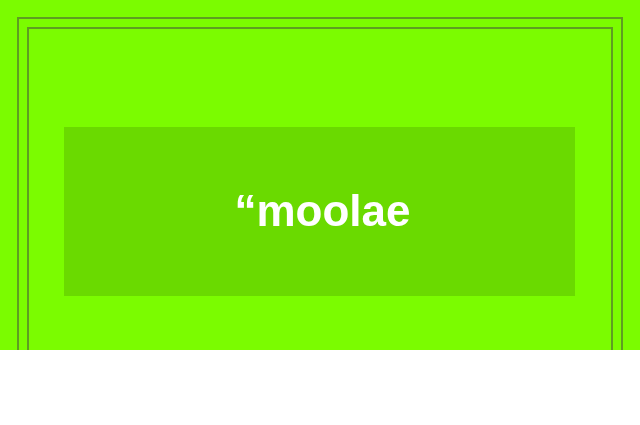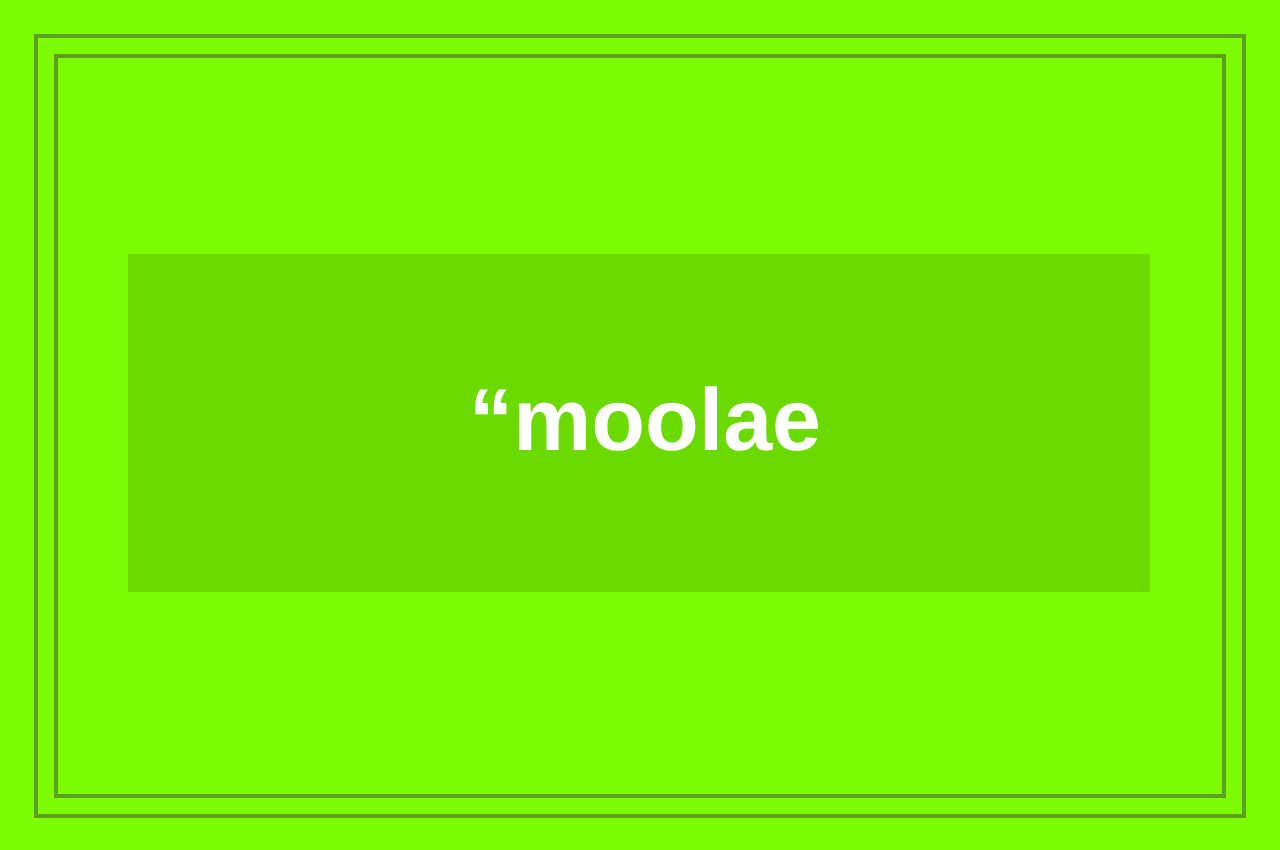--- a/index.html
+++ b/index.html
@@ -11,21 +11,21 @@
     width: 640px;
     height: 425px;
     overflow: hidden;
     font-family: "Liberation Sans", "DejaVu Sans", sans-serif;
   }
 
   
   #stage {
     position: relative;
     width: 640px;
-    height: 425px;
+    height: 350px;
     background: #7bfc00;
     overflow: hidden;
   }
 
   
   .frame {
     position: absolute;
     box-sizing: border-box;
     pointer-events: none;
   }

